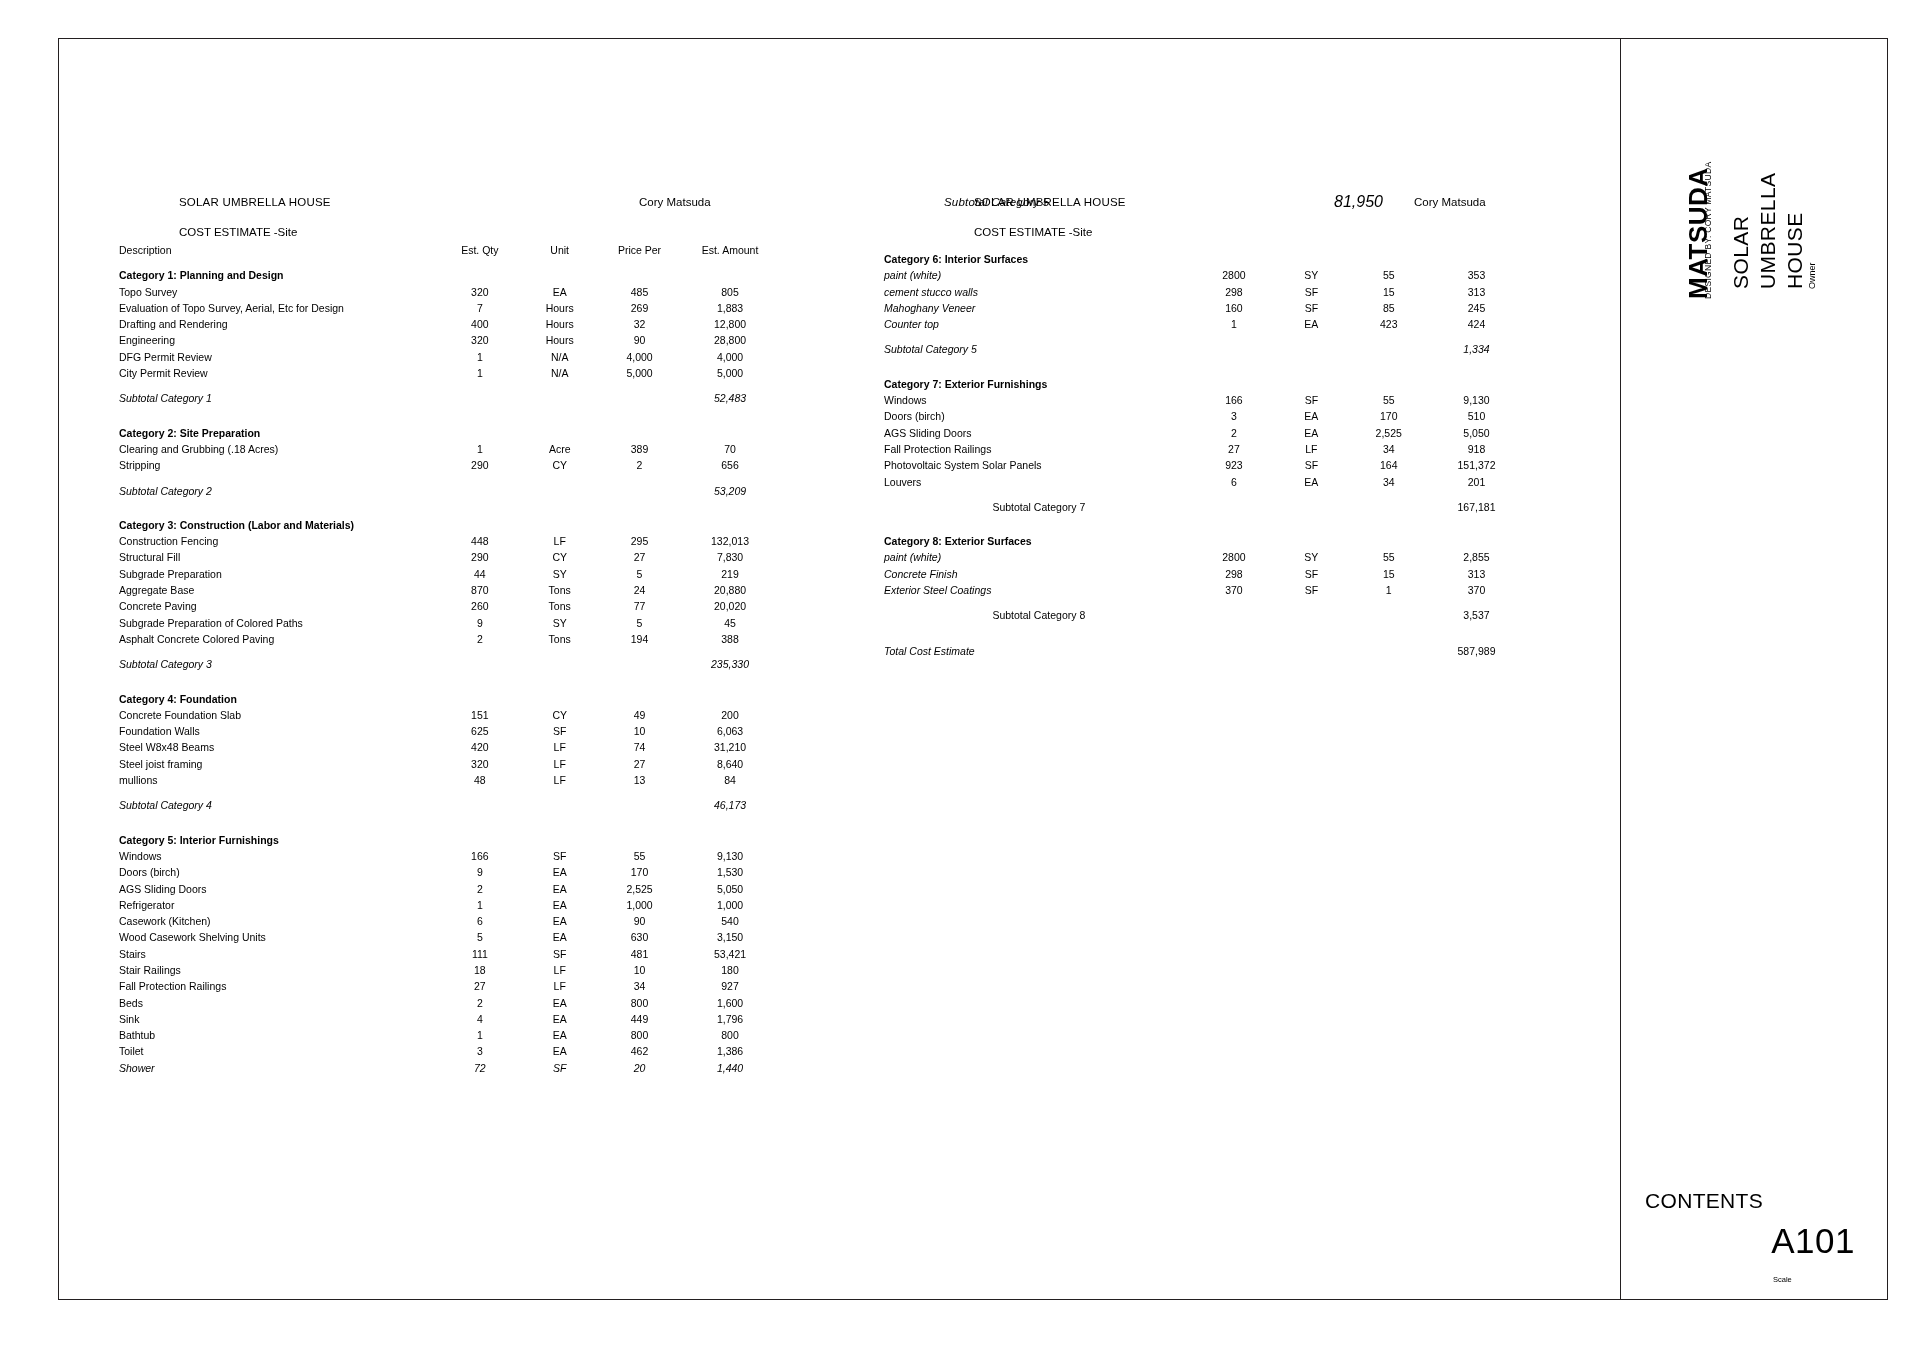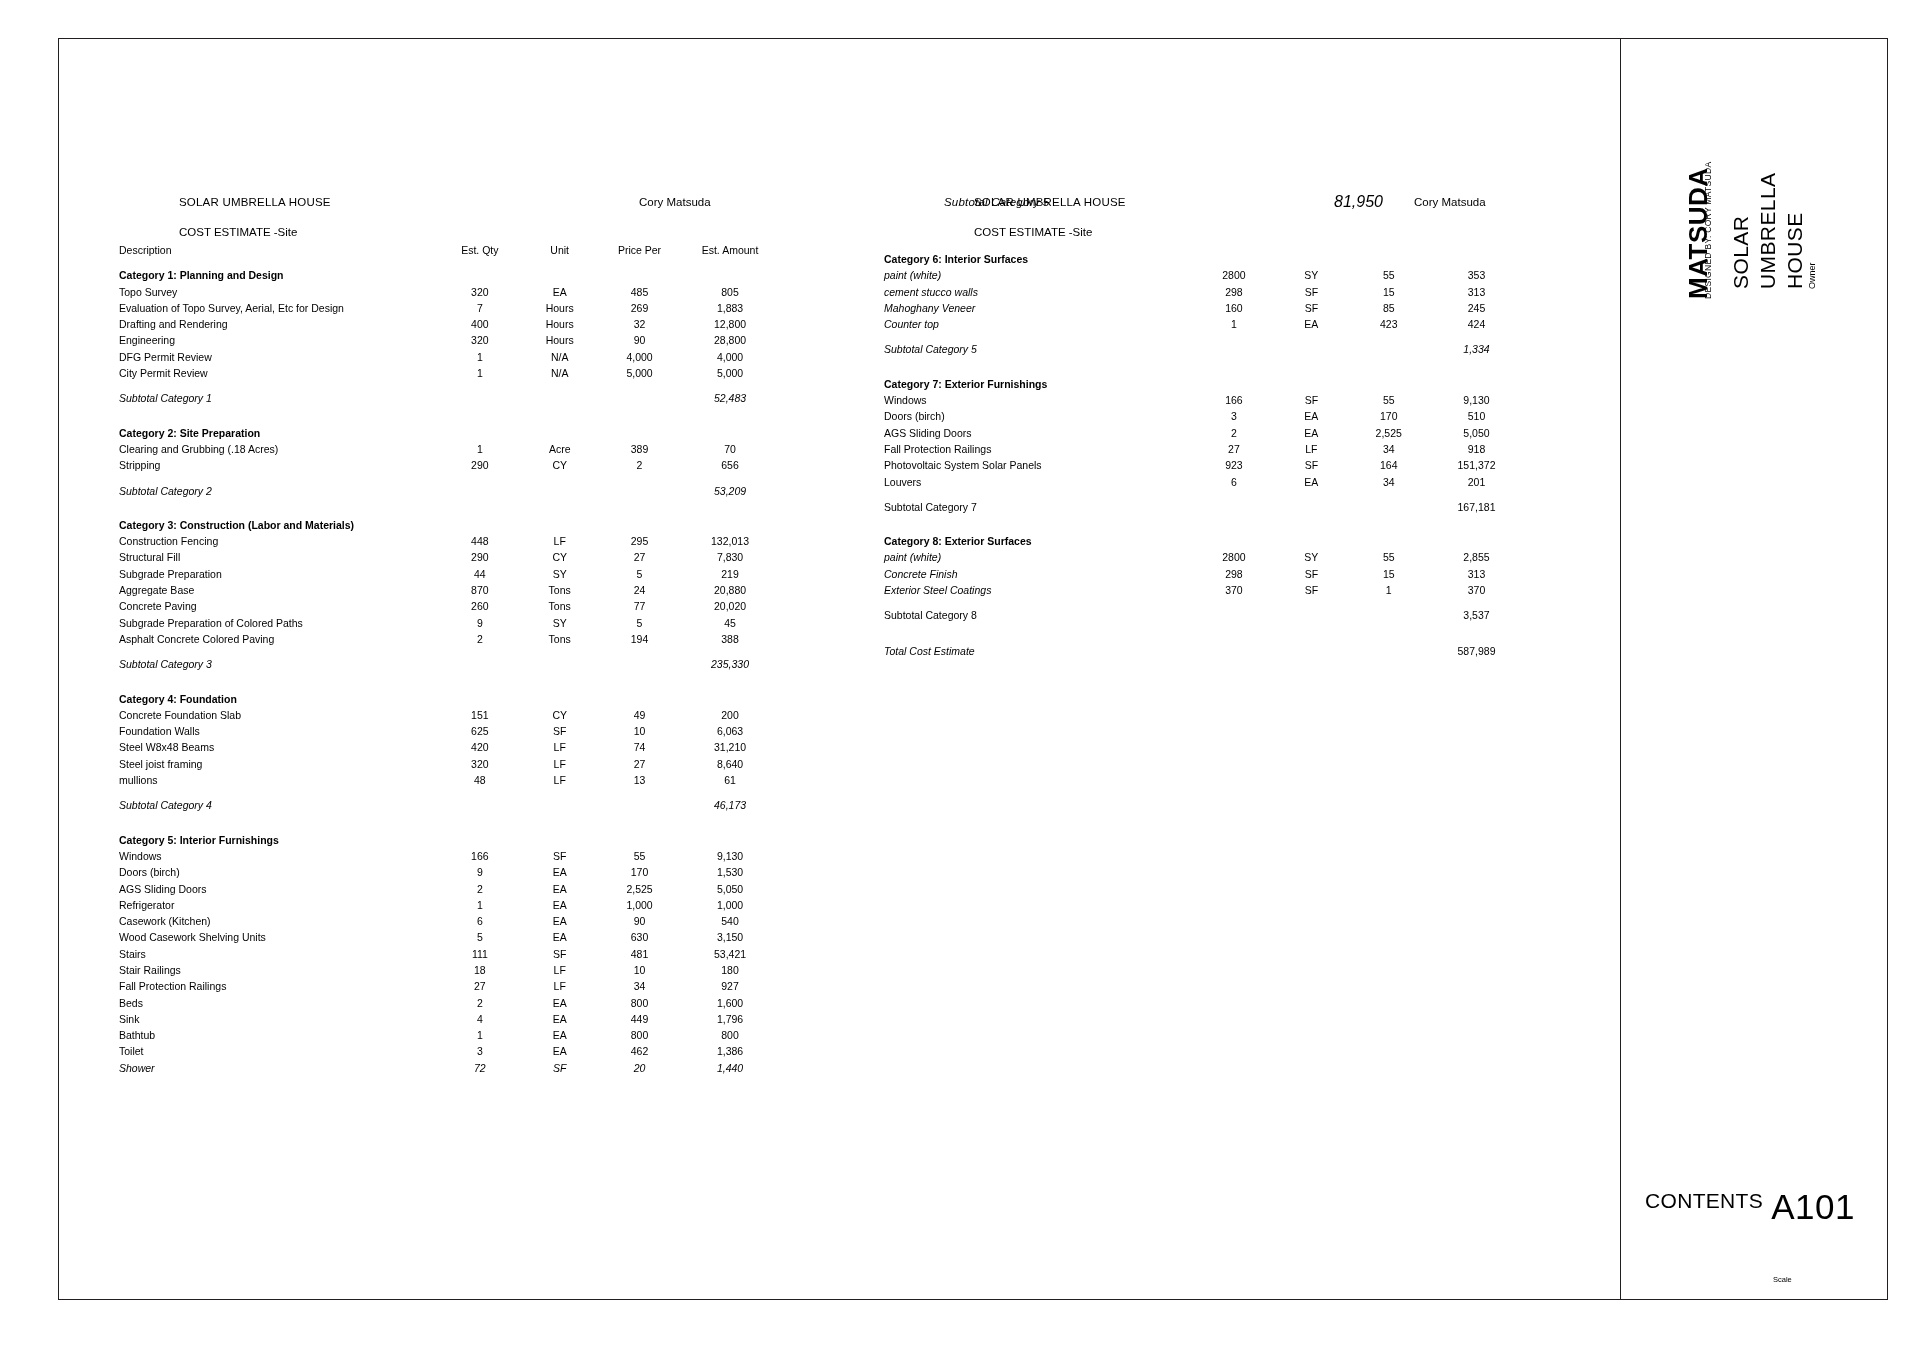--- a/index.html
+++ b/index.html
@@ -95,21 +95,21 @@
   td.c-desc { width: 300px; text-align: left; }
   td.c-qty  { width: 78px; text-align: center; }
   td.c-unit { width: 72px; text-align: center; }
   td.c-price{ width: 78px; text-align: center; }
   td.c-amt  { width: 92px; text-align: center; }
 
   tr.hdr td { font-weight: normal; }
   tr.cat td { font-weight: bold; padding-top: 9px; }
   tr.sub td { font-style: italic; padding-top: 9px; padding-bottom: 9px; }
   tr.sub td.c-amt { font-style: italic; }
-  tr.subp td { padding-top: 9px; padding-bottom: 9px; }
+  tr.subp td { padding-top: 9px; padding-bottom: 9px; text-align: center; }
   tr.total td { font-style: italic; padding-top: 10px; margin-left: 17px; }
   .it { font-style: italic; }
 
   
   .tb-brand {
     position: absolute;
     left: 1600px;
     top: 55px;
     width: 60px;
     height: 300px;
@@ -149,21 +149,21 @@
     left: 1524px;
     top: 1150px;
     width: 180px;
     text-align: right;
     font-size: 21px;
     letter-spacing: .3px;
   }
   .tb-sheetnum {
     position: absolute;
     left: 1616px;
-    top: 1148px;
+    top: 1182px;
     width: 180px;
     text-align: right;
     font-size: 35px;
     letter-spacing: .5px;
   }
   .tb-scale {
     position: absolute;
     left: 1676px;
     top: 1236px;
     font-size: 7.5px;
@@ -376,21 +376,21 @@
             <td class="c-qty">320</td>
             <td class="c-unit">LF</td>
             <td class="c-price">27</td>
             <td class="c-amt">8,640</td>
           </tr>
       <tr>
             <td class="c-desc">mullions</td>
             <td class="c-qty">48</td>
             <td class="c-unit">LF</td>
             <td class="c-price">13</td>
-            <td class="c-amt">61</td>
+            <td class="c-amt">84</td>
           </tr>
       <tr class="sub">
             <td class="c-desc">Subtotal Category 4</td>
             <td class="c-qty"></td>
             <td class="c-unit"></td>
             <td class="c-price"></td>
             <td class="c-amt">46,173</td>
           </tr>
 
       <tr class="cat">

